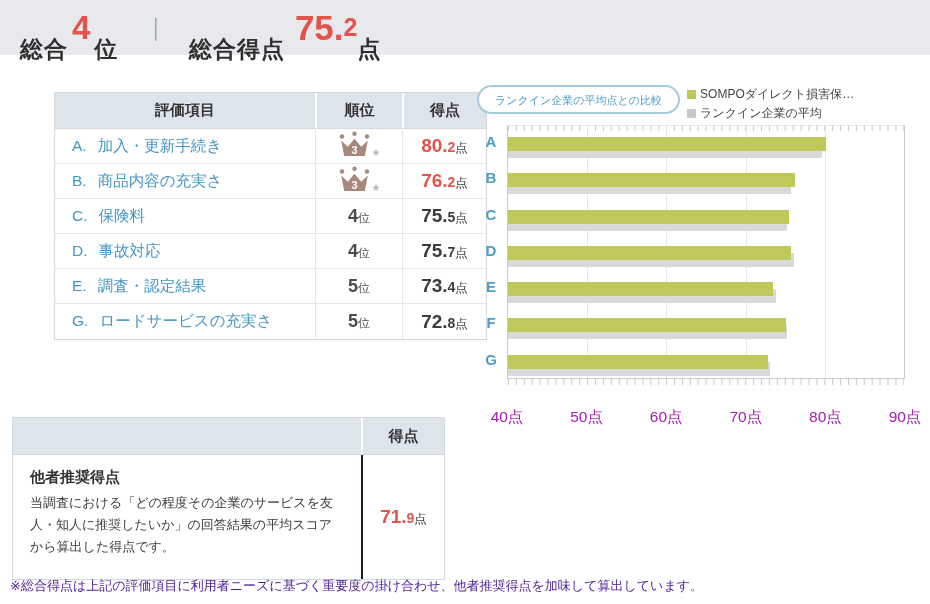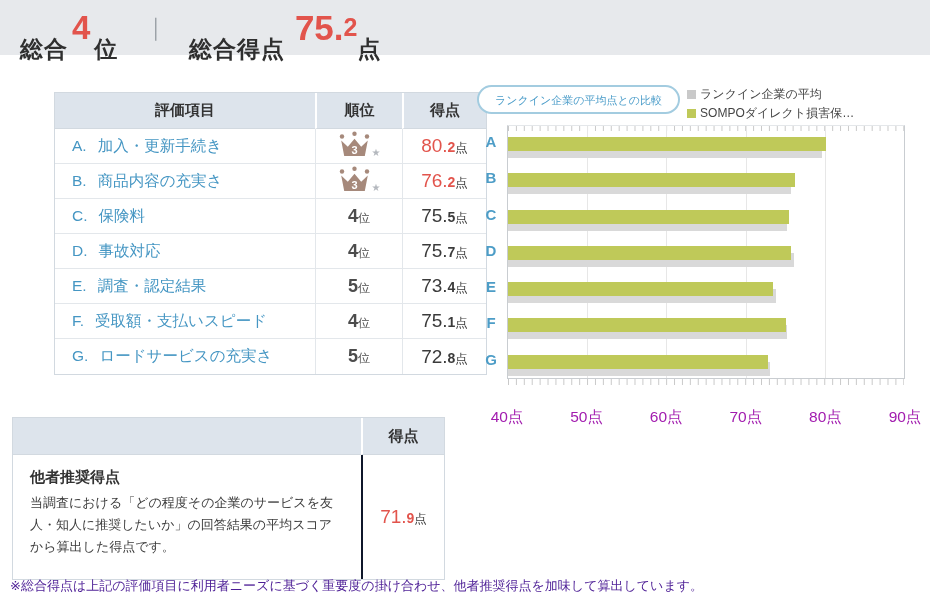--- a/index.html
+++ b/index.html
@@ -36,21 +36,21 @@
   .eval-table tr:last-child td{ border-bottom:none; }
   .eval-table td + td{ border-left:1px solid #e3e7eb; }
   .col-item{ width:260px; }
   .col-rank{ width:87px; }
   .col-score{ width:84px; }
   .c-item{ color:#4596c3; font-size:15.5px; padding-left:17px; text-align:left; }
   .c-item .key{ margin-right:11px; }
   .c-center{ text-align:center; vertical-align:middle; }
   .rank-num{ font-size:18px; font-weight:bold; color:#4c4c4c; }
   .rank-unit{ font-size:12px; color:#4c4c4c; }
-  .score-int2{ font-size:19px; font-weight:normal; color:#3b3b3b; }
+  .score-int2{ font-size:19px; font-weight:bold; color:#3b3b3b; }
   .score-dec2{ font-size:14px; font-weight:bold; color:#3b3b3b; }
   .score-unit2{ font-size:12.5px; color:#3b3b3b; }
   .red .score-int2,.red .score-dec2{ color:#e2544c; }
   .crown-wrap{ display:inline-flex; align-items:flex-end; }
   .crown-star{ font-size:10px; color:#b4b8be; margin-left:1px; line-height:1; }
 
   
   .bonus-table{ position:absolute; left:12px; top:417px; width:433px; border:1px solid #d2d9e0; }
   .bonus-table th{
     background:#dde4ec; height:37px; font-size:15px; color:#333;
@@ -171,25 +171,20 @@
         </tr>
         <tr>
           <td class="c-item"><span class="key">D.</span><span>事故対応</span></td>
           <td class="c-center"><span class="rank-num">4</span><span class="rank-unit">位</span></td>
           <td class="c-center "><span class="score-int2">75.</span><span class="score-dec2">7</span><span class="score-unit2">点</span></td>
         </tr>
         <tr>
           <td class="c-item"><span class="key">E.</span><span>調査・認定結果</span></td>
           <td class="c-center"><span class="rank-num">5</span><span class="rank-unit">位</span></td>
           <td class="c-center "><span class="score-int2">73.</span><span class="score-dec2">4</span><span class="score-unit2">点</span></td>
-        </tr>
-        <tr>
-          <td class="c-item"><span class="key">F.</span><span>受取額・支払いスピード</span></td>
-          <td class="c-center"><span class="rank-num">4</span><span class="rank-unit">位</span></td>
-          <td class="c-center "><span class="score-int2">75.</span><span class="score-dec2">1</span><span class="score-unit2">点</span></td>
         </tr>
         <tr>
           <td class="c-item"><span class="key">G.</span><span>ロードサービスの充実さ</span></td>
           <td class="c-center"><span class="rank-num">5</span><span class="rank-unit">位</span></td>
           <td class="c-center "><span class="score-int2">72.</span><span class="score-dec2">8</span><span class="score-unit2">点</span></td>
         </tr>
       </tbody>
   </table>
 
   <table class="bonus-table">
@@ -213,26 +208,26 @@
         </td>
         <td class="c-center red"><span class="score-int2">71.</span><span class="score-dec2">9</span><span class="score-unit2">点</span></td>
       </tr>
     </tbody>
   </table>
 
   <div class="chart-header">
     <div class="pill">ランクイン企業の平均点との比較</div>
     <div class="legend">
         <div class="legend-row">
+          <span class="legend-swatch" style="background:#bfc959"></span>
+          <span class="legend-label">SOMPOダイレクト損害保…</span>
+        </div>
+        <div class="legend-row">
           <span class="legend-swatch" style="background:#c9c9c9"></span>
           <span class="legend-label">ランクイン企業の平均</span>
-        </div>
-        <div class="legend-row">
-          <span class="legend-swatch" style="background:#bfc959"></span>
-          <span class="legend-label">SOMPOダイレクト損害保…</span>
         </div>
       </div>
   </div>
 
   <div class="chart-area">
     <div class="plot">
       <div class="ticks-top"></div>
       <div class="ticks-bottom"></div>
     <div class="gridline" style="left: 20%;"></div>
         <div class="gridline" style="left: 40%;"></div>

